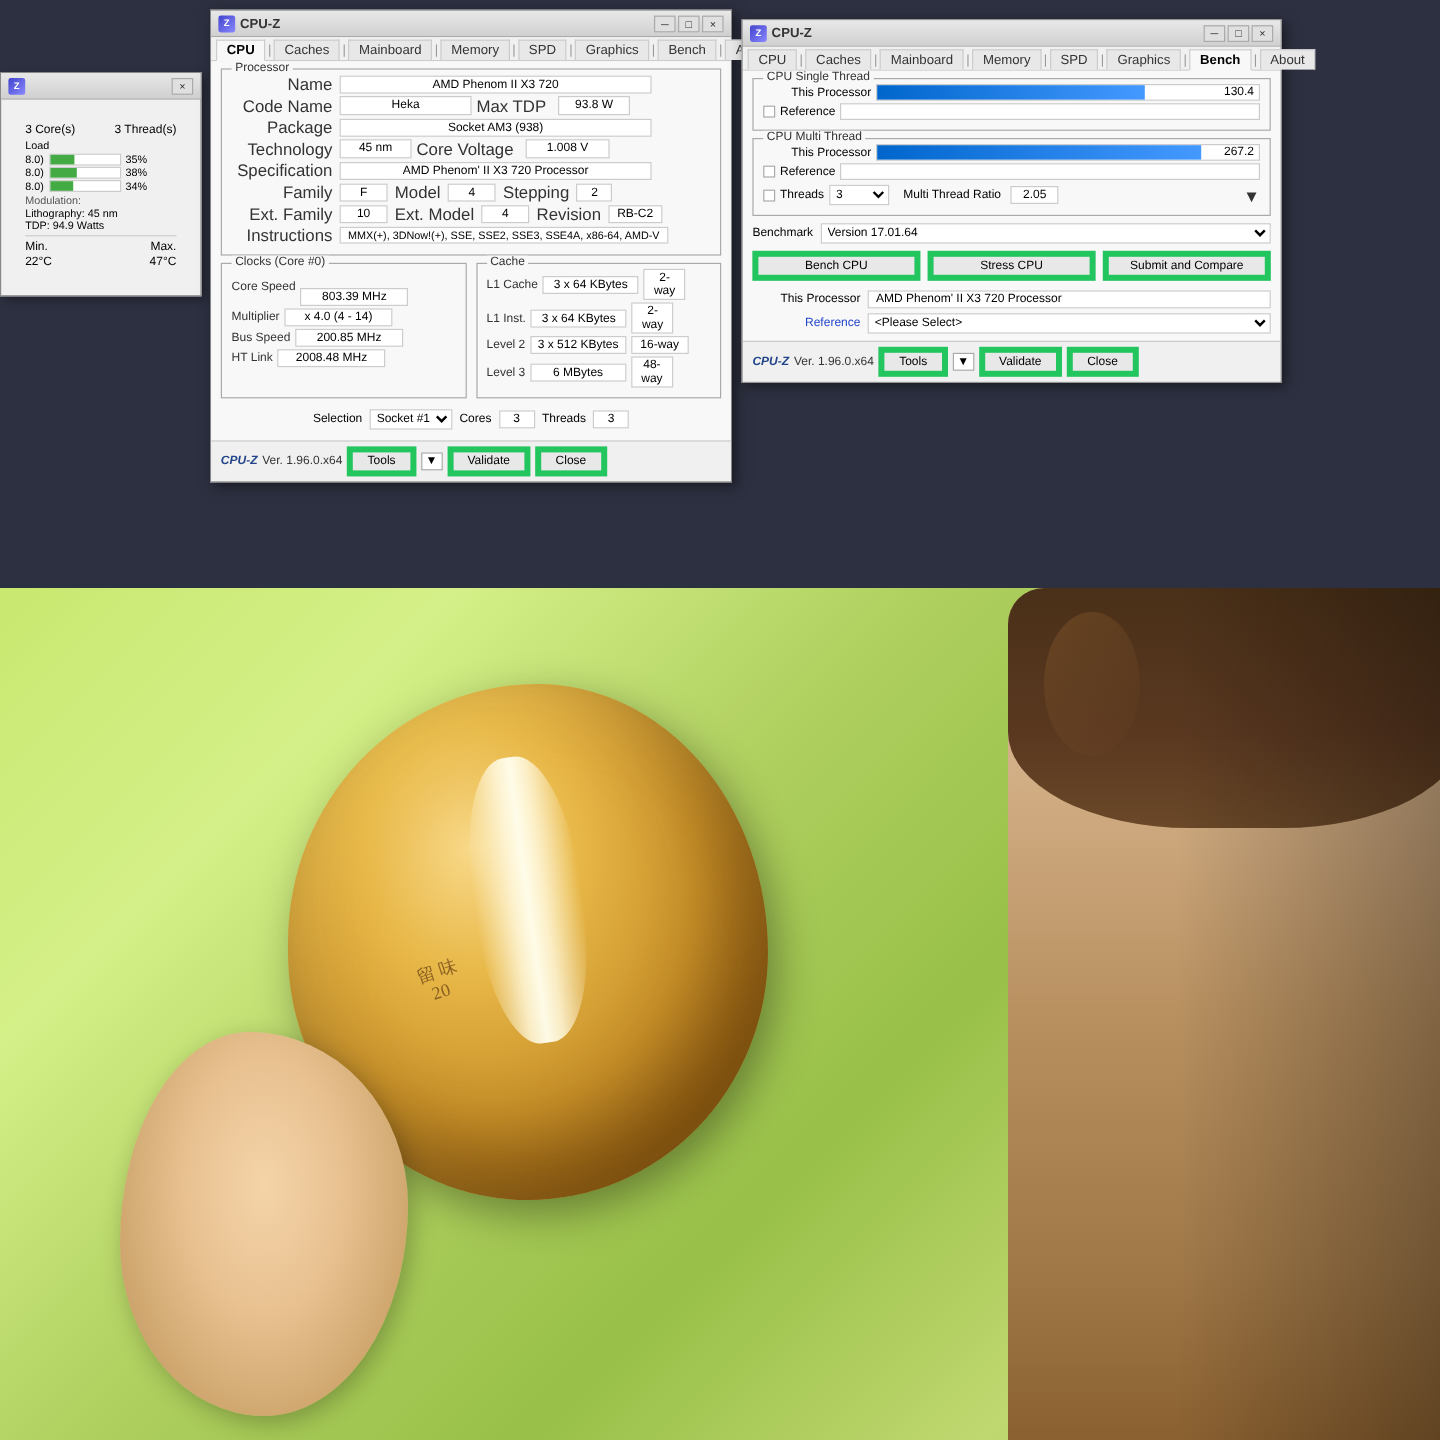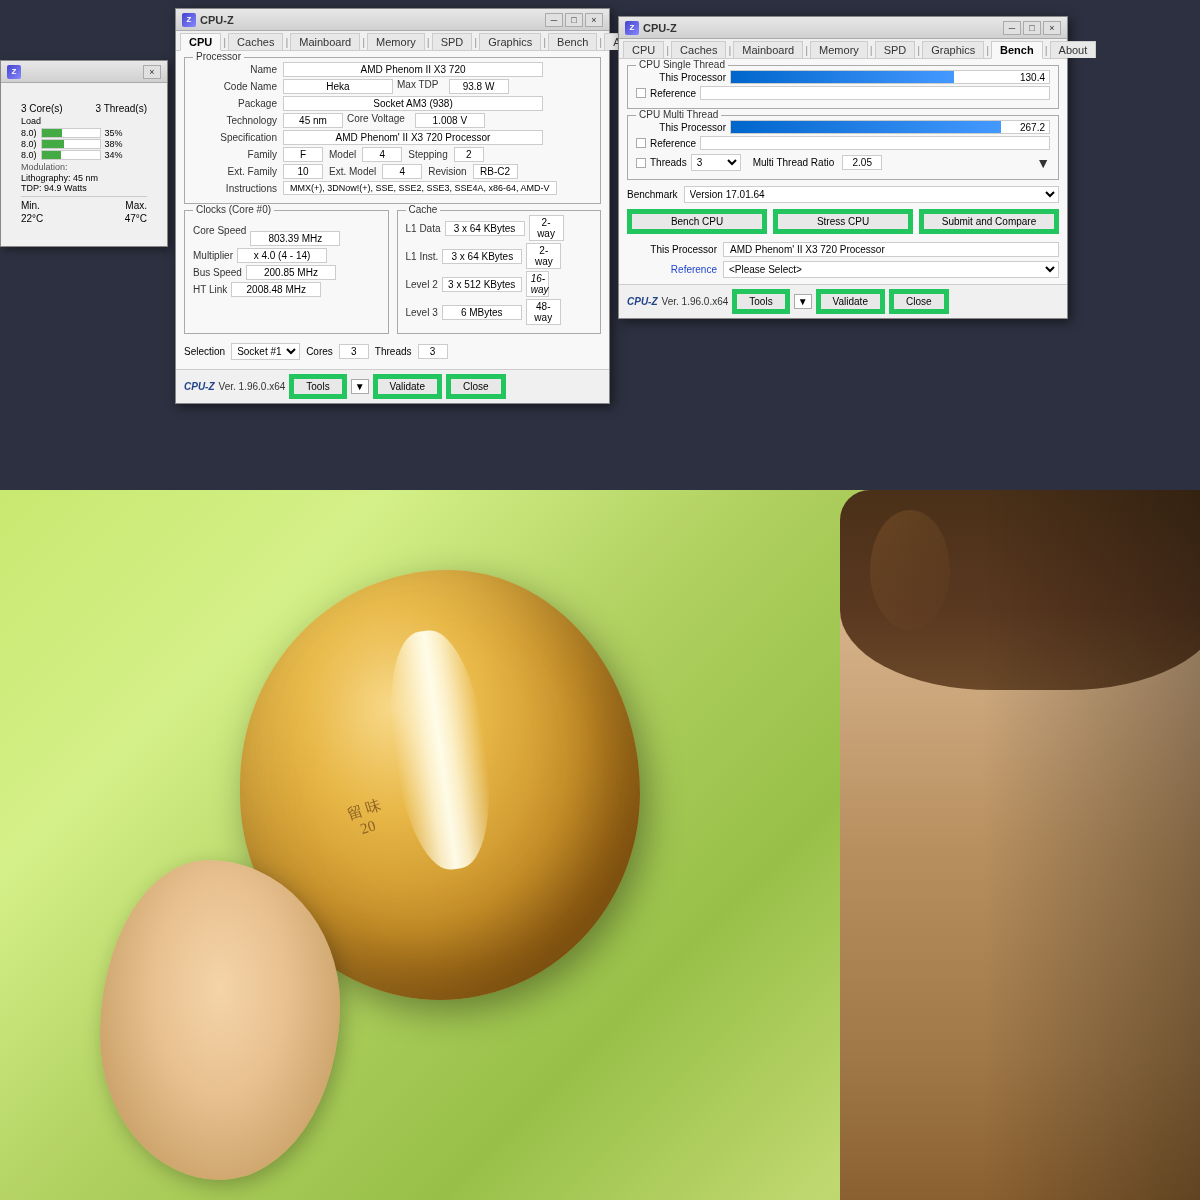--- a/index.html
+++ b/index.html
@@ -178,21 +178,21 @@
       align-items: center;
       margin-bottom: 2px;
       font-size: 11px;
     }
 
     .info-label {
       width: 90px;
       text-align: right;
       padding-right: 6px;
       color: #333;
-      font-size: 10px;
+      font-size: 14px;
     }
 
     .info-value {
       background: white;
       border: 1px solid #ccc;
       padding: 1px 6px;
       min-width: 120px;
       font-size: 10px;
       color: #000;
       text-align: center;
@@ -590,43 +590,43 @@
         <div class="inner-row">
           <span class="inner-label">HT Link</span>
           <span class="inner-value" style="width:90px;">2008.48 MHz</span>
         </div>
       </div>
 
       <div class="group-box col-half">
         <span class="group-label">Cache</span>
 
         <div class="inner-row">
-          <span class="inner-label">L1 Data</span>
+          <span class="inner-label">L1 Cache</span>
           <span class="inner-value" style="width:80px;">3 x 64 KBytes</span>
           <span class="inner-value" style="width:35px;">2-way</span>
         </div>
         <div class="inner-row">
           <span class="inner-label">L1 Inst.</span>
           <span class="inner-value" style="width:80px;">3 x 64 KBytes</span>
           <span class="inner-value" style="width:35px;">2-way</span>
         </div>
         <div class="inner-row">
           <span class="inner-label">Level 2</span>
           <span class="inner-value" style="width:80px;">3 x 512 KBytes</span>
-          <span class="inner-value" style="width:23px;font-style:italic;">16-way</span>
+          <span class="inner-value" style="width:48px;">16-way</span>
         </div>
         <div class="inner-row">
           <span class="inner-label">Level 3</span>
           <span class="inner-value" style="width:80px;">6 MBytes</span>
           <span class="inner-value" style="width:35px;">48-way</span>
         </div>
       </div>
     </div>
 
-    <div style="display:flex;align-items:center;gap:6px;padding:3px 0;">
+    <div style="display:flex;align-items:center;gap:6px;padding:3px 0;justify-content:center;">
       <span style="font-size:10px;">Selection</span>
       <select>
         <option>Socket #1</option>
       </select>
       <span style="font-size:10px;">Cores</span>
       <span class="inner-value" style="width:30px;">3</span>
       <span style="font-size:10px;">Threads</span>
       <span class="inner-value" style="width:30px;">3</span>
     </div>
   </div>

